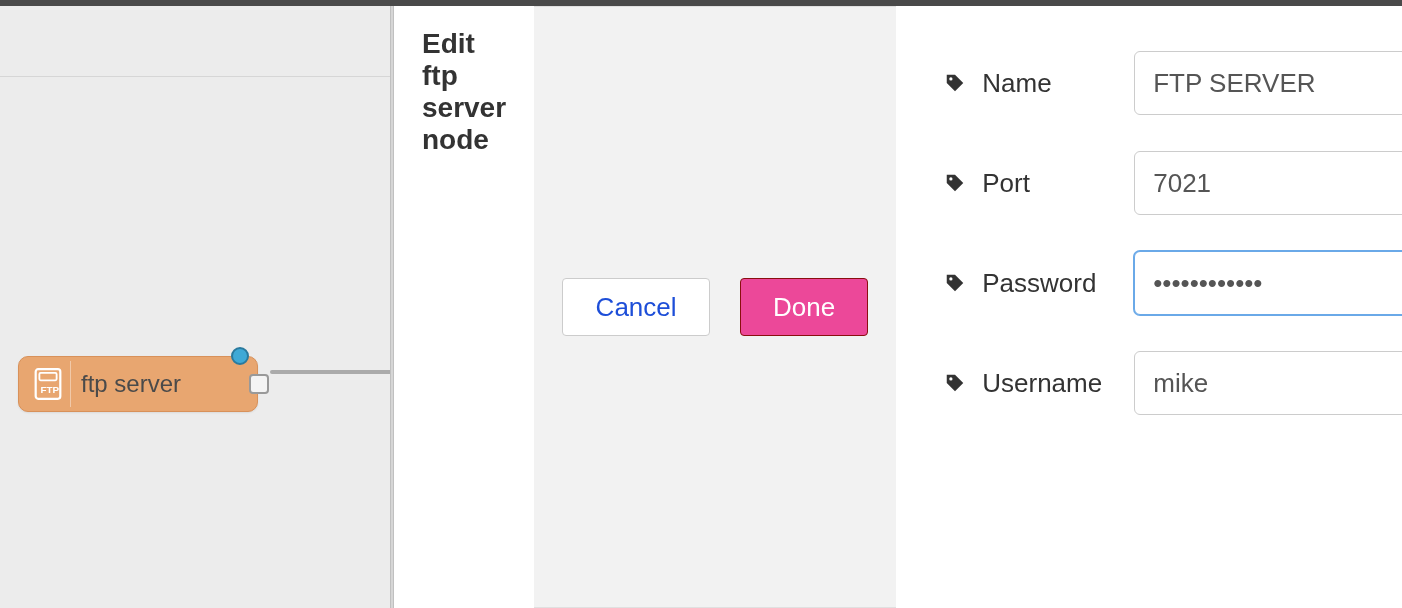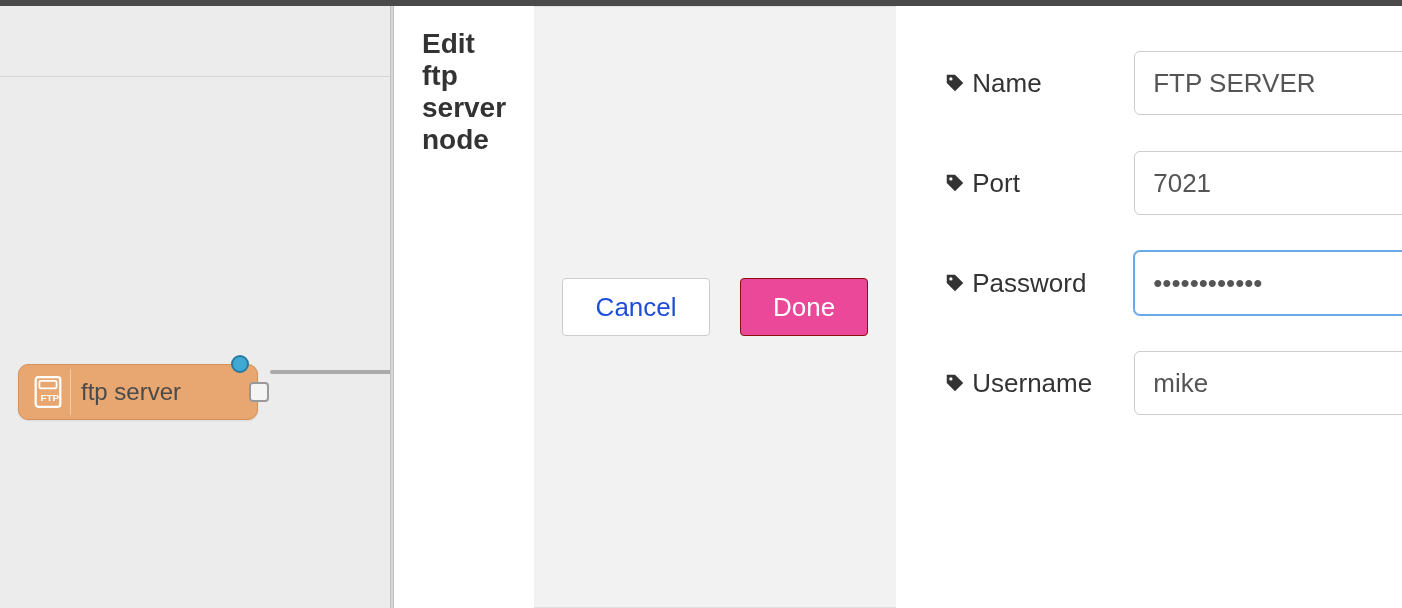--- a/index.html
+++ b/index.html
@@ -34,21 +34,21 @@
     .canvas-divider {
       position: absolute;
       top: 70px;
       left: 0;
       right: 0;
       height: 1px;
       background: #d6d6d6;
     }
     .node {
       position: absolute;
-      top: 358px;
+      top: 350px;
       left: 18px;
       width: 240px;
       height: 56px;
       background: #e8a670;
       border: 1px solid #d8915a;
       border-radius: 10px;
       display: flex;
       align-items: center;
       padding-left: 6px;
       box-shadow: 0 1px 2px rgba(0,0,0,0.08);
@@ -168,21 +168,21 @@
     }
     .form-row {
       display: flex;
       align-items: center;
       margin-bottom: 36px;
     }
     .form-label-group {
       width: 210px;
       display: flex;
       align-items: center;
-      gap: 6px;
+      gap: 16px;
       padding-left: 20px;
     }
     .form-label {
       font-size: 26px;
       color: #333;
     }
     .tag-icon {
       width: 22px;
       height: 22px;
       flex-shrink: 0;

